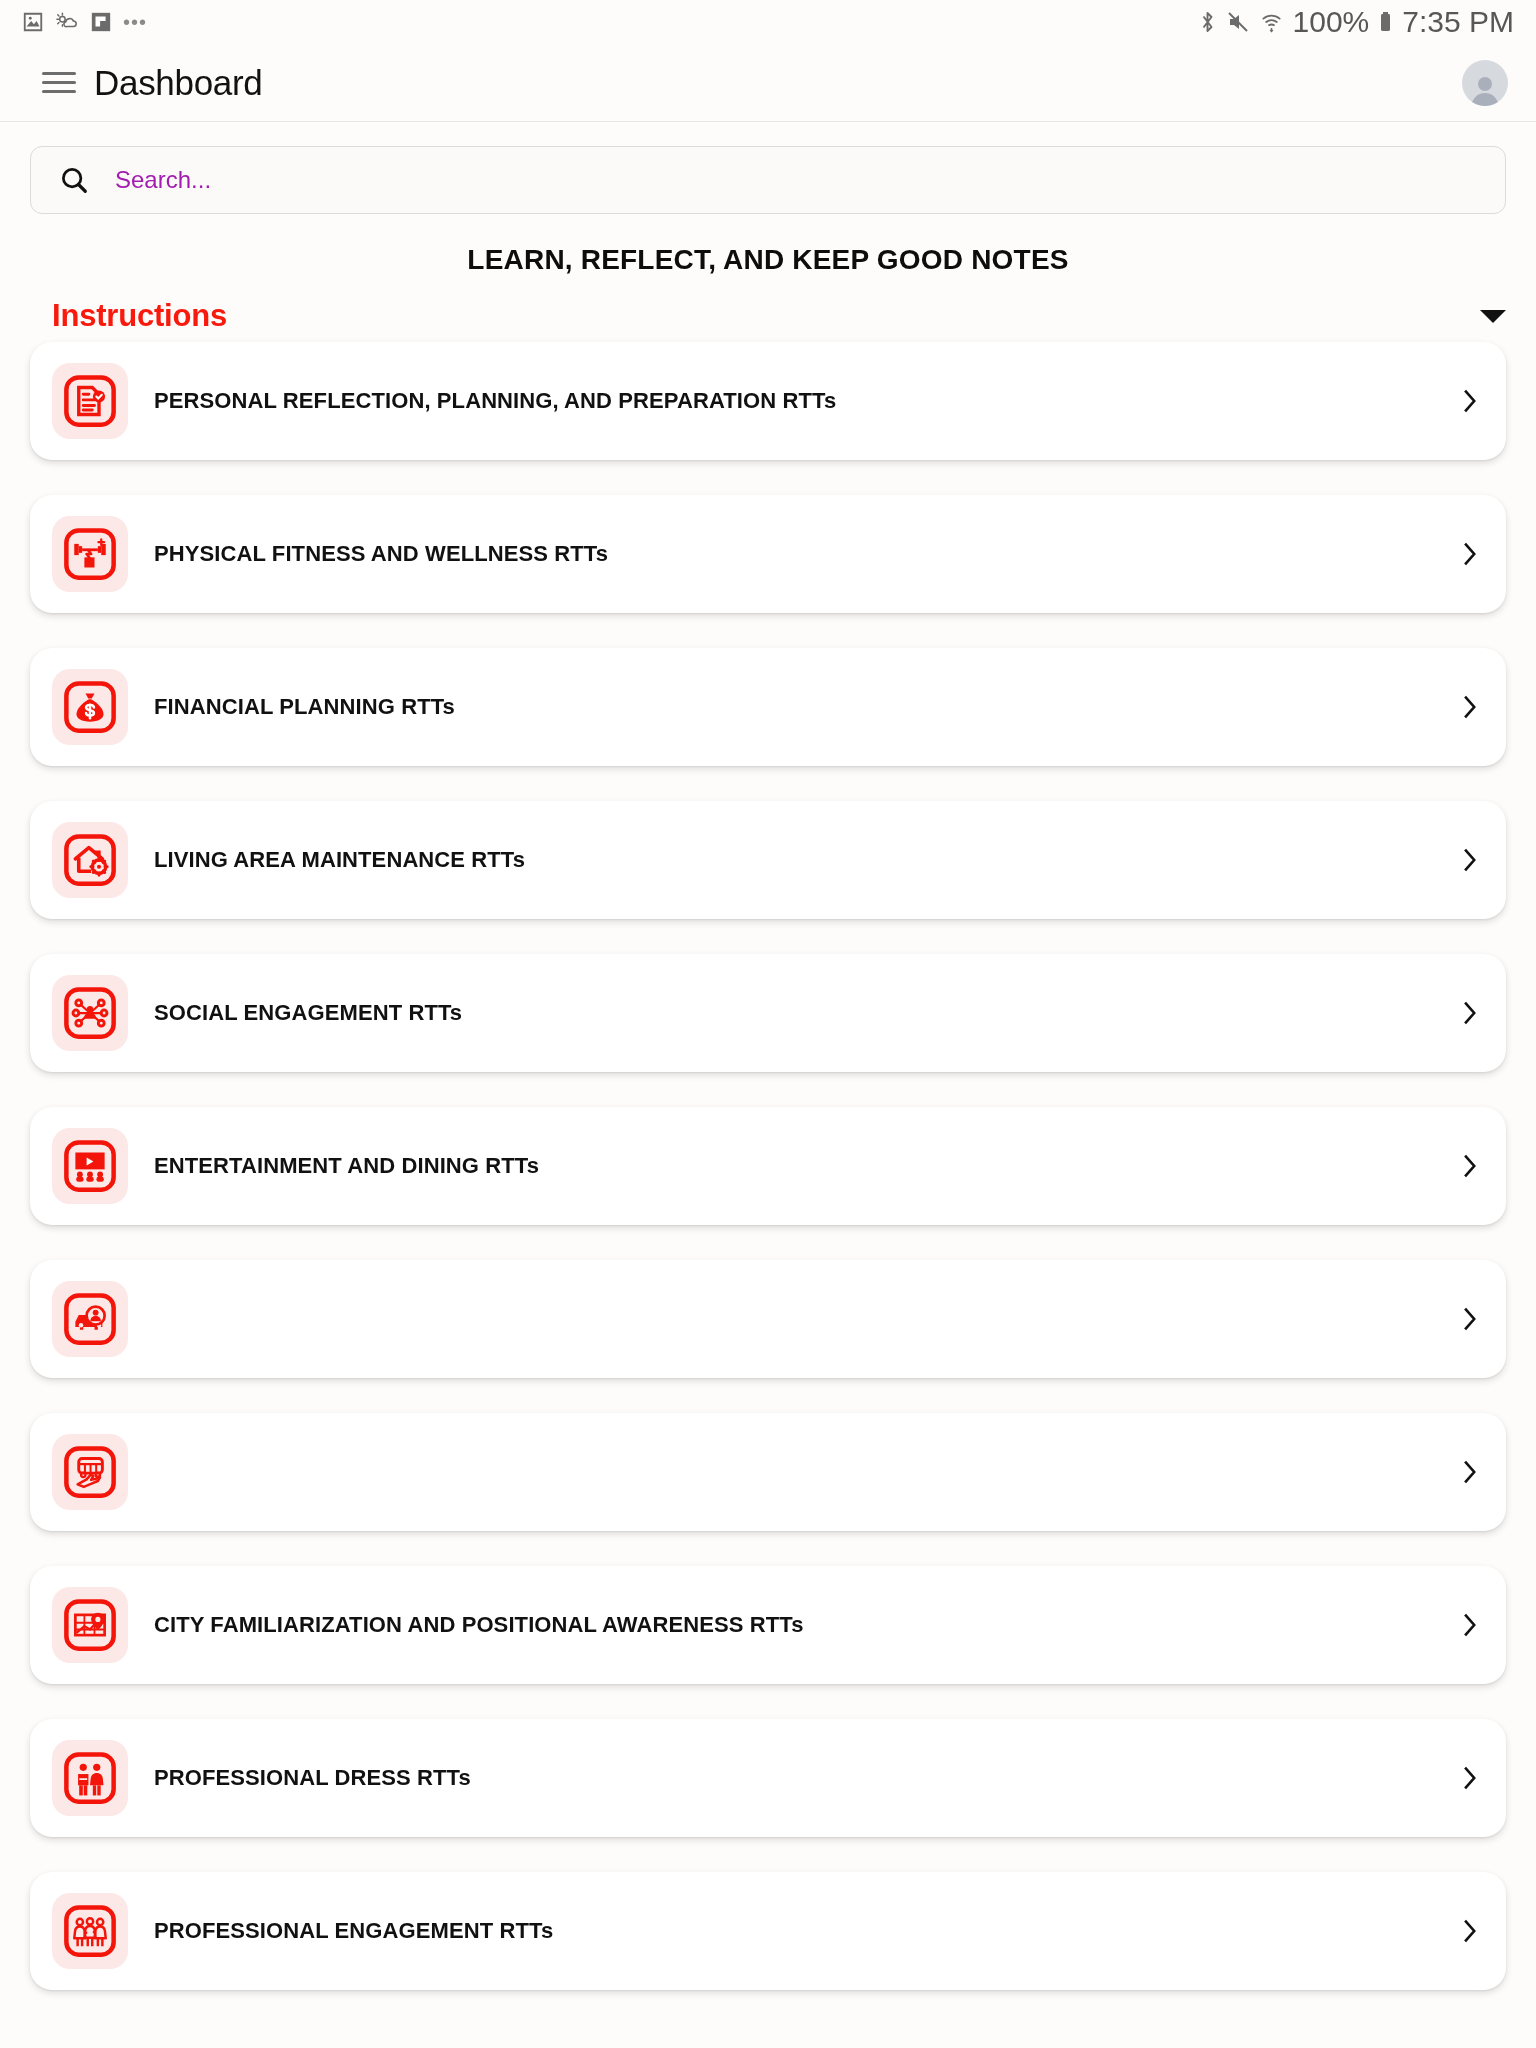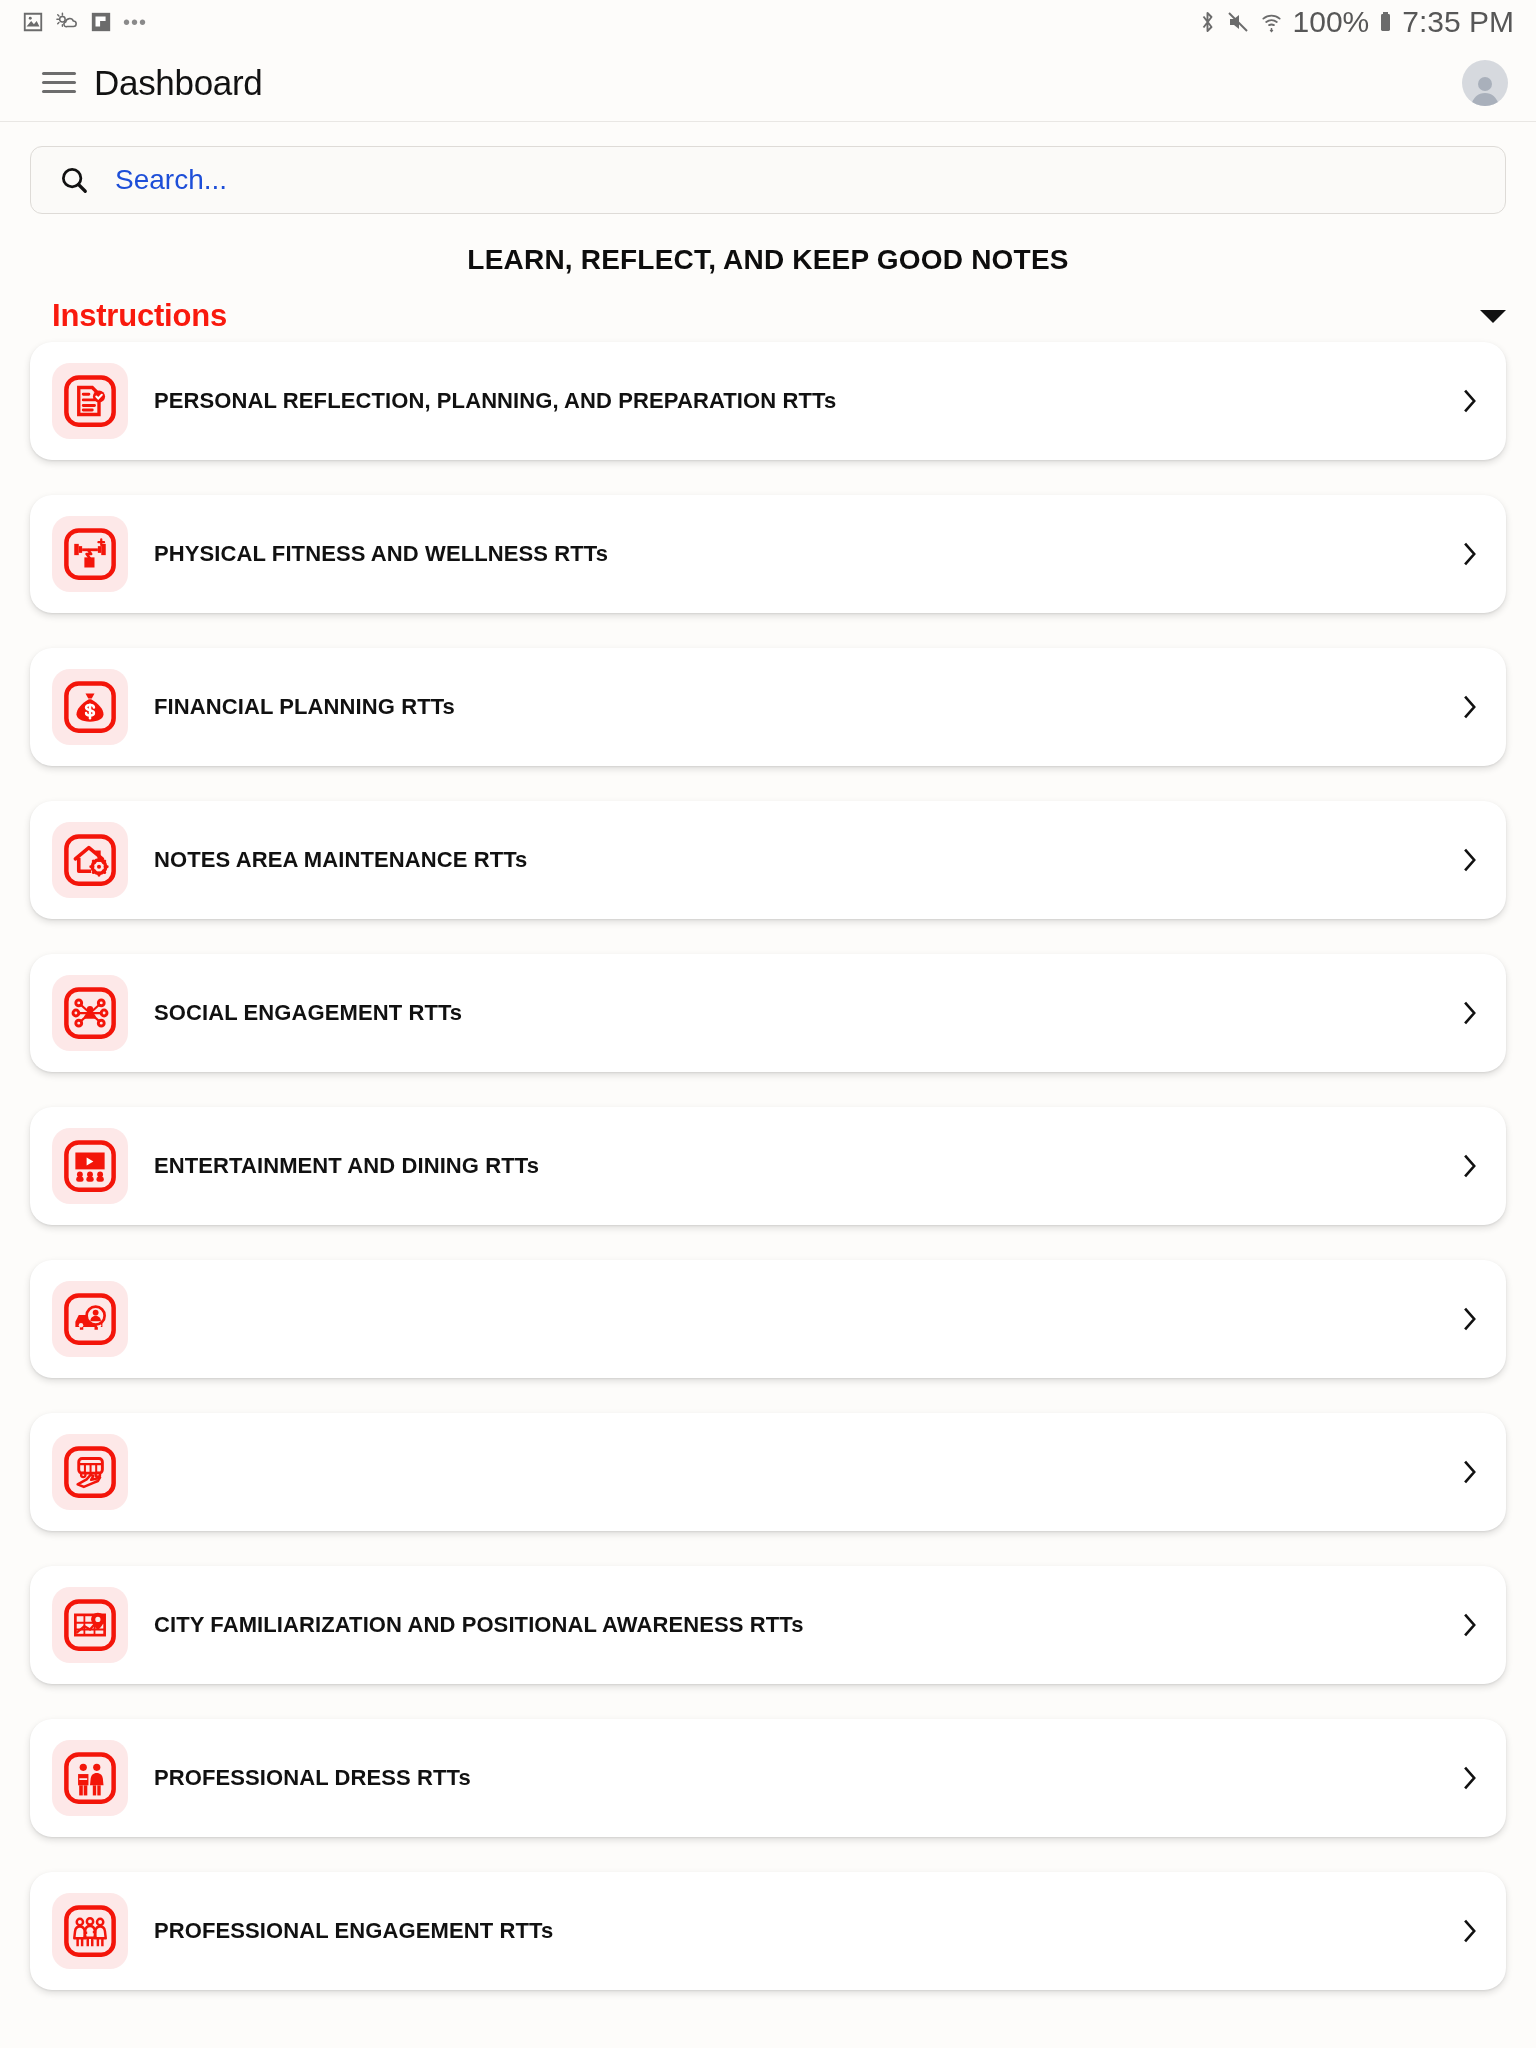--- a/index.html
+++ b/index.html
@@ -45,21 +45,21 @@
   }
   .avatar svg { display: block; }
 
   
   .search-wrap { padding: 24px 30px 0 30px; }
   .searchbox {
     height: 68px; border: 1px solid #dedbd7; border-radius: 12px;
     background: #fbfaf8; display: flex; align-items: center;
     padding: 0 28px; gap: 26px;
   }
-  .search-ph { font-size: 28px; color: #1d4ed8; }
+  .search-ph { font-size: 24px; color: #a21caf; }
 
   
   .headline {
     text-align: center; font-size: 28px; font-weight: 700;
     color: #0d0d0d; letter-spacing: 0.2px;
     margin-top: 30px;
   }
   .instructions-row {
     display: flex; align-items: center;
     padding: 0 30px 0 14px; margin-top: 22px; margin-left: 38px;
@@ -234,21 +234,21 @@
         <path d="M11 23L23 13l12 10" fill="none" stroke="#f3150a" stroke-width="3.2" stroke-linecap="round" stroke-linejoin="round"></path>
         <path d="M14 22v12h11" fill="none" stroke="#f3150a" stroke-width="3.2" stroke-linejoin="round"></path>
         <path d="M32 21v-4h-3" fill="none" stroke="#f3150a" stroke-width="3" stroke-linecap="round"></path>
         <circle cx="32" cy="30" r="6" fill="none" stroke="#f3150a" stroke-width="3"></circle>
         <circle cx="32" cy="30" r="1.8" fill="#f3150a"></circle>
         <g stroke="#f3150a" stroke-width="2.6" stroke-linecap="round">
           <path d="M32 22.5v2M32 35.5v2M24.7 30h2M37.3 30h2M26.9 24.9l1.4 1.4M35.7 33.7l1.4 1.4M37.1 24.9l-1.4 1.4M28.3 33.7l-1.4 1.4"></path>
         </g>
       </svg>
     </div>
-    <span class="card-label">NOTES AREA MAINTENANCE RTTs</span>
+    <span class="card-label">LIVING AREA MAINTENANCE RTTs</span>
     <svg class="chev" width="22" height="26" viewBox="0 0 12 20">
       <path d="M3 2l7 8-7 8" fill="none" stroke="#111" stroke-width="2"></path>
     </svg>
   </div>
 
   <div class="card">
     <div class="icon-badge">
       <svg width="54" height="54" viewBox="0 0 48 48">
         <rect x="3" y="3" width="42" height="42" rx="11" fill="none" stroke="#f3150a" stroke-width="4"></rect>
         <g stroke="#f3150a" stroke-width="2" fill="none">

